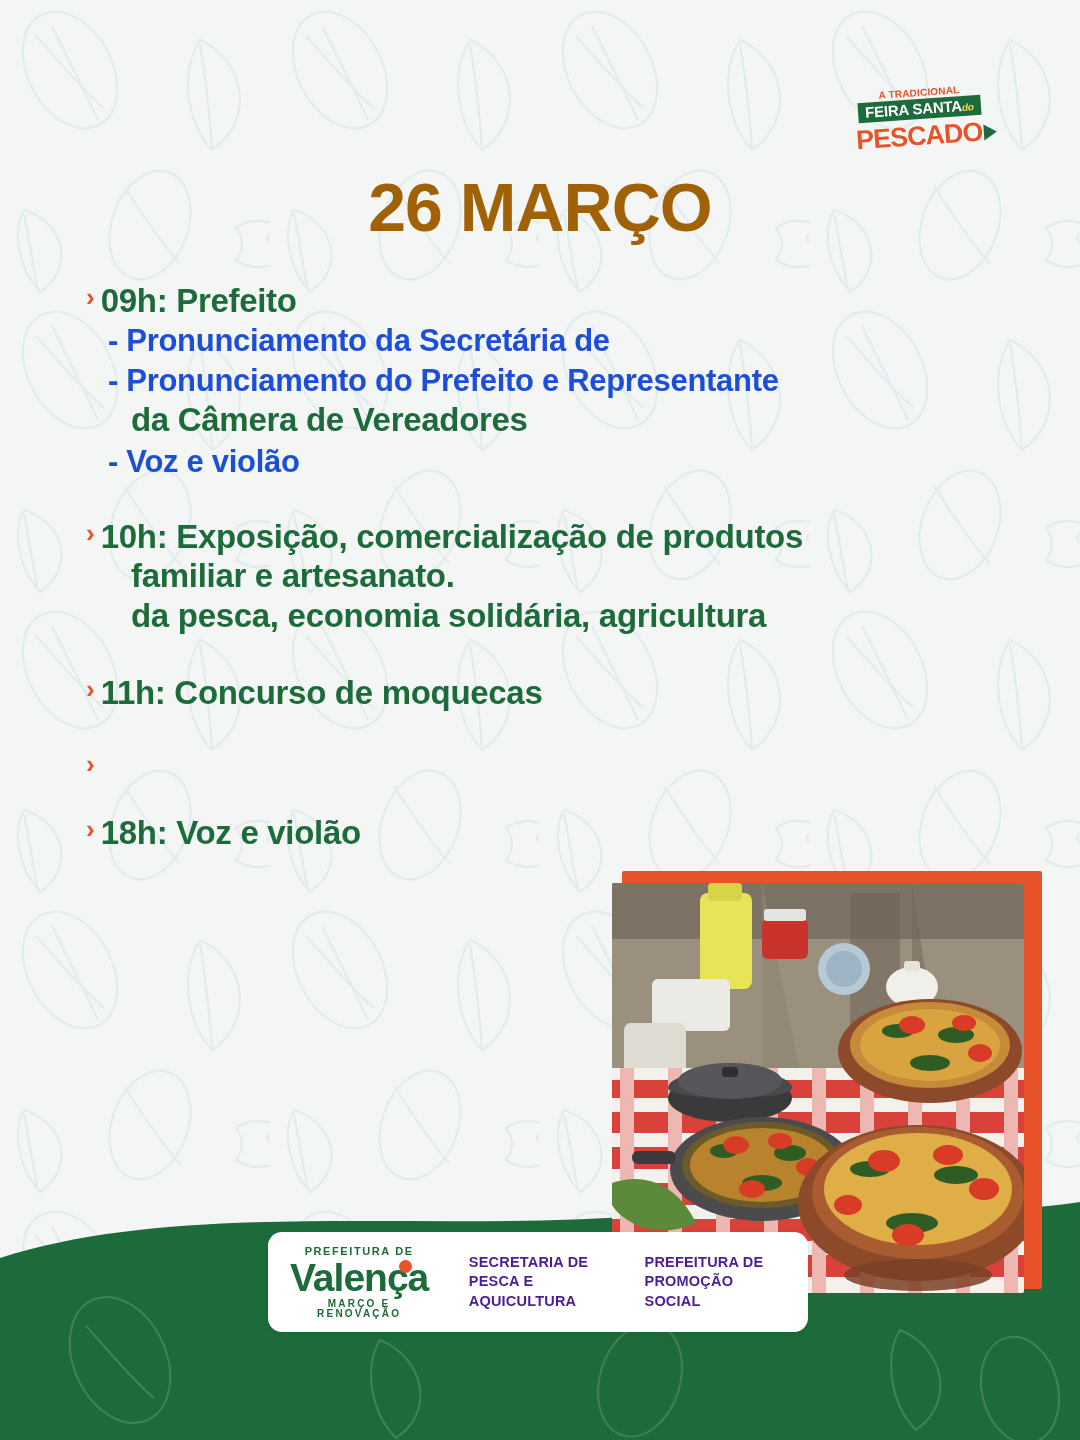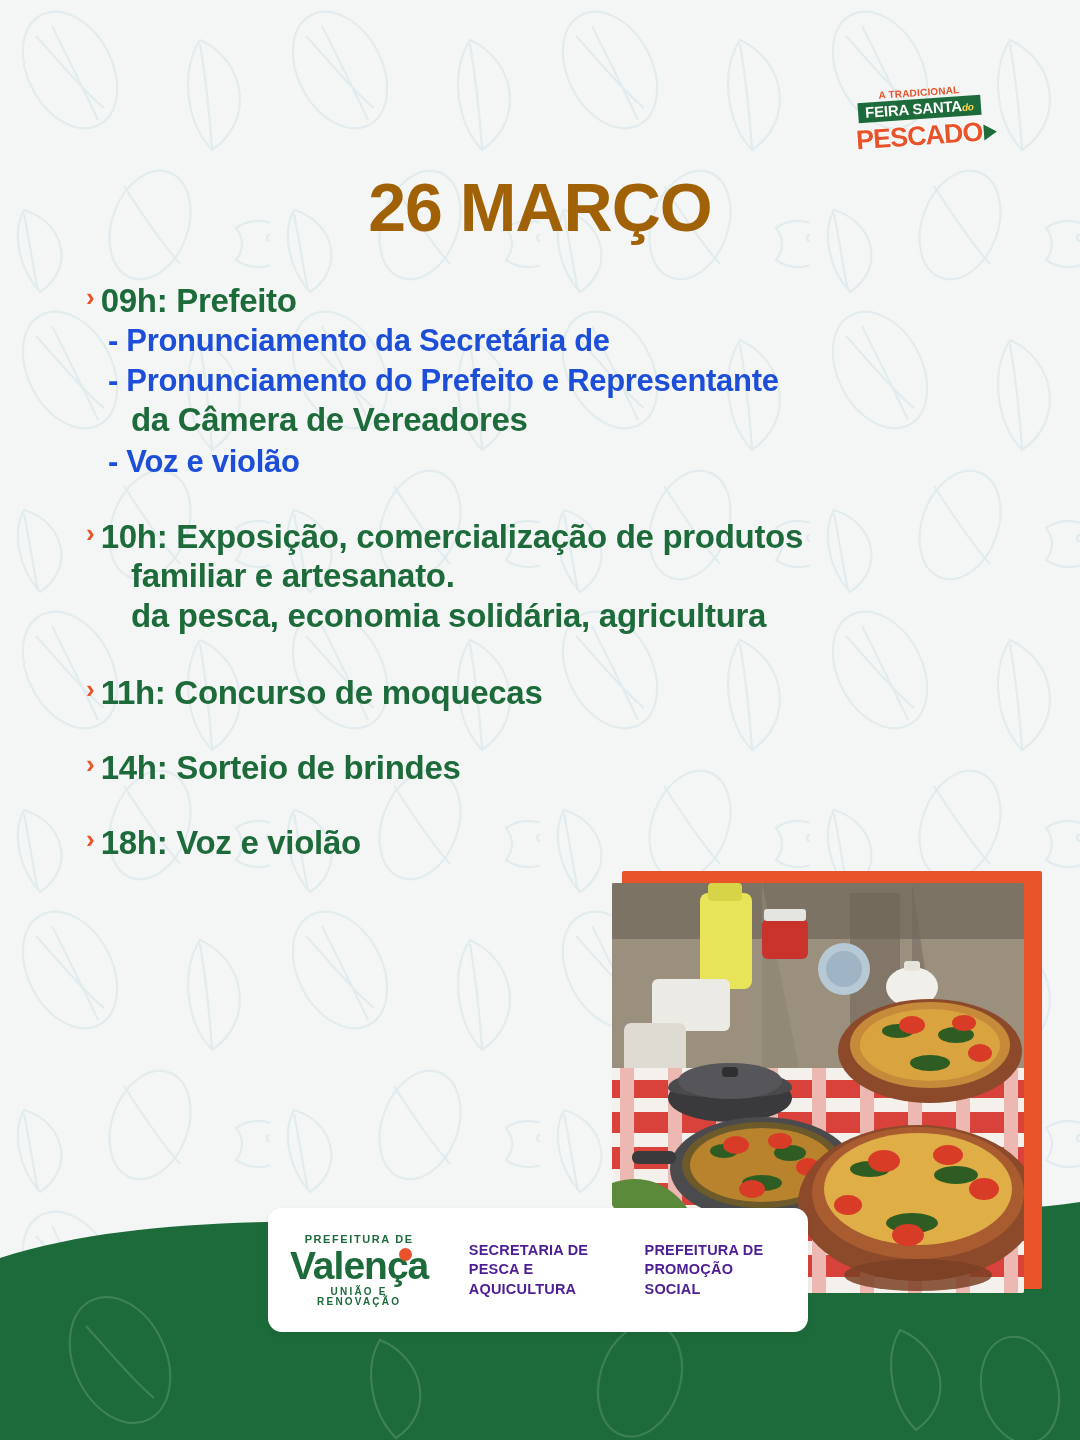--- a/index.html
+++ b/index.html
@@ -186,21 +186,21 @@
     background: #8a7a64;
   }
   .photo svg { width: 100%; height: 100%; display: block; }
 
   
   .footer-card {
     position: absolute;
     left: 268px;
     bottom: 108px;
     width: 540px;
-    height: 124px;
+    height: 100px;
     background: #ffffff;
     border-radius: 14px;
     z-index: 7;
     display: flex;
     align-items: center;
     padding: 0 22px;
     gap: 20px;
     box-shadow: 0 2px 6px rgba(0,0,0,.07);
   }
   .pref-logo { width: 190px; text-align: center; line-height: 1; }
@@ -328,21 +328,20 @@
     <div class="block">
       <div class="head-row">
         <span class="chev">›</span>
         <span class="head-text">11h: Concurso de moquecas</span>
       </div>
     </div>
 
     <div class="block">
       <div class="head-row">
         <span class="chev">›</span>
-        <span class="head-text">14h: Sorteio de brindes</span>
       </div>
     </div>
 
     <div class="block">
       <div class="head-row">
         <span class="chev">›</span>
         <span class="head-text">18h: Voz e violão</span>
       </div>
     </div>
 
@@ -460,20 +459,20 @@
     </div>
   </div>
 
   <div class="footer-card">
     <div class="pref-logo">
       <div class="pref-top">PREFEITURA DE</div>
       <div class="pref-main">
         <span>Valença</span>
         <span class="cedilla-dot"></span>
       </div>
-      <div class="pref-bottom">UNIÃO E RENOVAÇÃO</div>
+      <div class="pref-bottom">MARÇO E RENOVAÇÃO</div>
     </div>
     <div class="sec-div"></div>
     <div class="sec">SECRETARIA DE PESCA E AQUICULTURA</div>
     <div class="sec">PREFEITURA DE PROMOÇÃO SOCIAL</div>
   </div>
 
 </div>
 
 </body></html>

